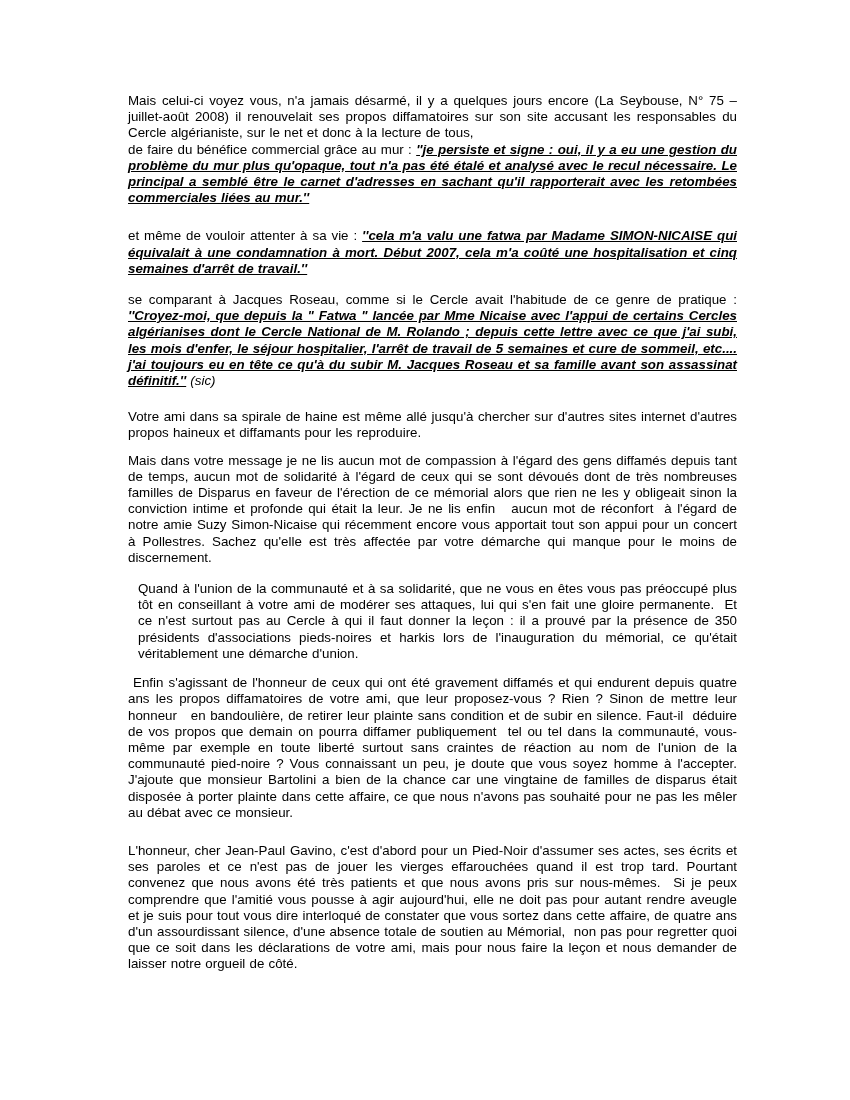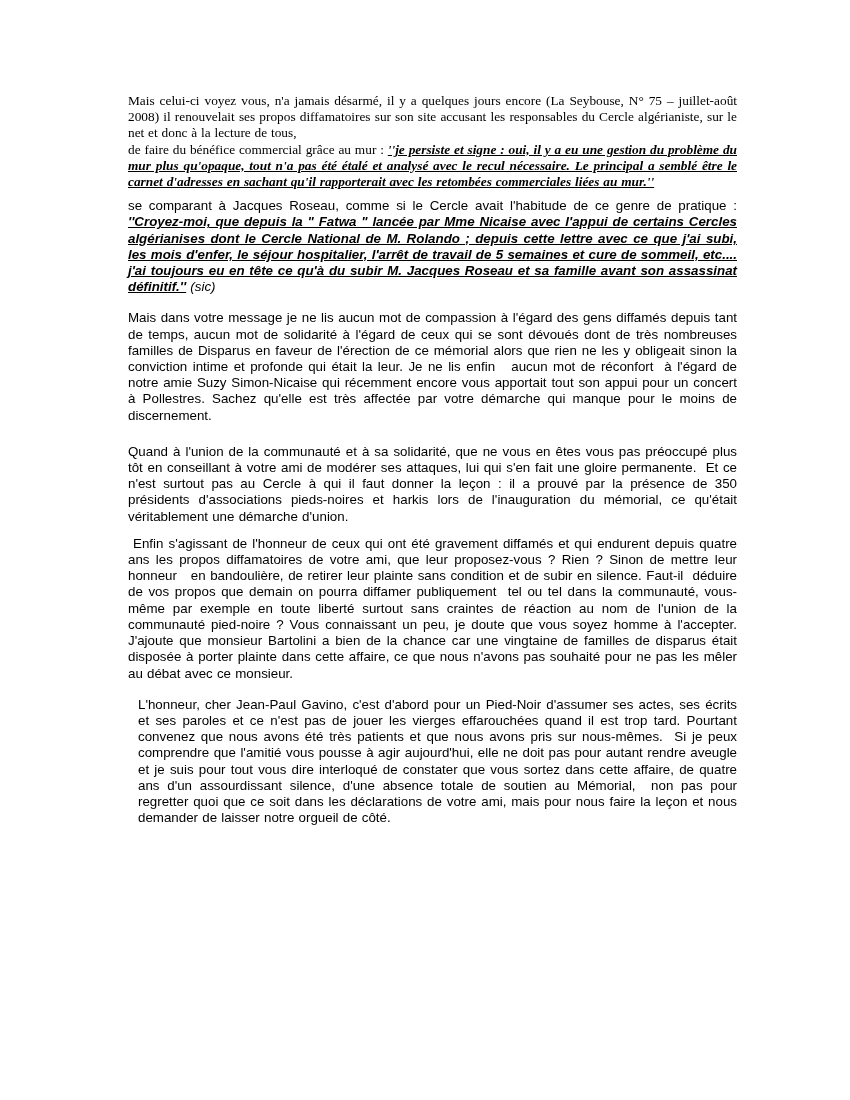--- a/index.html
+++ b/index.html
@@ -24,21 +24,21 @@
   .doc-body {
     width: 609px;
   }
   p.para {
     margin: 0 0 16px 0;
     font-size: 13.33px;
     line-height: 16.2px;
     text-align: justify;
     word-spacing: 0.5px;
   }
-  p.para:nth-child(1) { margin-bottom: 8px; font-family: Liberation Serif, serif; }
+  p.para:nth-child(1) { margin-bottom: 22px; }
   p.para:nth-child(2) { margin-bottom: 15px; }
   p.para:nth-child(3) { margin-bottom: 20px; }
   p.para:nth-child(4) { margin-bottom: 11px; }
   p.para:nth-child(5) { margin-bottom: 15px; }
   p.para:nth-child(6) { margin-bottom: 13px; margin-left: 10px; }
   p.para:nth-child(7) { margin-bottom: 22px; }
   p.para:nth-child(8) { margin-bottom: 16px; }
   .seg-normal {
     font-weight: normal;
     font-style: normal;
@@ -53,19 +53,21 @@
     font-style: italic;
     text-decoration: none;
   }
 </style>
 </head>
 <body>
 
 <div class="page">
   <div class="doc-body">
       <p class="para"><span class="seg-normal">Mais celui-ci voyez vous, n'a jamais désarmé, il y a quelques jours encore (La Seybouse, N° 75 – juillet-août 2008) il renouvelait ses propos diffamatoires sur son site accusant les responsables du Cercle algérianiste, sur le net et donc à la lecture de tous,</span><br><span class="seg-normal">de faire du bénéfice commercial grâce au mur : </span><span class="seg-quote">''je persiste et signe : oui, il y a eu une gestion du problème du mur plus qu'opaque, tout n'a pas été étalé et analysé avec le recul nécessaire. Le principal a semblé être le carnet d'adresses en sachant qu'il rapporterait avec les retombées commerciales liées au mur.''</span></p>
+      <p class="para"><span class="seg-normal">et même de vouloir attenter à sa vie : </span><span class="seg-quote">''cela m'a valu une fatwa par Madame SIMON-NICAISE qui équivalait à une condamnation à mort. Début 2007, cela m'a coûté une hospitalisation et cinq semaines d'arrêt de travail.''</span></p>
       <p class="para"><span class="seg-normal">se comparant à Jacques Roseau, comme si le Cercle avait l'habitude de ce genre de pratique : </span><span class="seg-quote">''Croyez-moi, que depuis la " Fatwa " lancée par Mme Nicaise avec l'appui de certains Cercles algérianises dont le Cercle National de M. Rolando ; depuis cette lettre avec ce que j'ai subi, les mois d'enfer, le séjour hospitalier, l'arrêt de travail de 5 semaines et cure de sommeil, etc.... j'ai toujours eu en tête ce qu'à du subir M. Jacques Roseau et sa famille avant son assassinat définitif.''</span><span class="seg-sic">&nbsp;(sic)</span></p>
+      <p class="para"><span class="seg-normal">Votre ami dans sa spirale de haine est même allé jusqu'à chercher sur d'autres sites internet d'autres propos haineux et diffamants pour les reproduire.</span></p>
       <p class="para"><span class="seg-normal">Mais dans votre message je ne lis aucun mot de compassion à l'égard des gens diffamés depuis tant de temps, aucun mot de solidarité à l'égard de ceux qui se sont dévoués dont de très nombreuses familles de Disparus en faveur de l'érection de ce mémorial alors que rien ne les y obligeait sinon la conviction intime et profonde qui était la leur. Je ne lis enfin&nbsp;&nbsp; aucun mot de réconfort&nbsp; à l'égard de notre amie Suzy Simon-Nicaise qui récemment encore vous apportait tout son appui pour un concert à Pollestres. Sachez qu'elle est très affectée par votre démarche qui manque pour le moins de discernement.</span></p>
       <p class="para"><span class="seg-normal">Quand à l'union de la communauté et à sa solidarité, que ne vous en êtes vous pas préoccupé plus tôt en conseillant à votre ami de modérer ses attaques, lui qui s'en fait une gloire permanente.&nbsp; Et ce n'est surtout pas au Cercle à qui il faut donner la leçon : il a prouvé par la présence de 350 présidents d'associations pieds-noires et harkis lors de l'inauguration du mémorial, ce qu'était véritablement une démarche d'union.</span></p>
       <p class="para"><span class="seg-normal">&nbsp;Enfin s'agissant de l'honneur de ceux qui ont été gravement diffamés et qui endurent depuis quatre ans les propos diffamatoires de votre ami, que leur proposez-vous ? Rien ? Sinon de mettre leur honneur&nbsp;&nbsp; en bandoulière, de retirer leur plainte sans condition et de subir en silence. Faut-il&nbsp; déduire de vos propos que demain on pourra diffamer publiquement&nbsp; tel ou tel dans la communauté, vous-même par exemple en toute liberté surtout sans craintes de réaction au nom de l'union de la communauté pied-noire ? Vous connaissant un peu, je doute que vous soyez homme à l'accepter. J'ajoute que monsieur Bartolini a bien de la chance car une vingtaine de familles de disparus était disposée à porter plainte dans cette affaire, ce que nous n'avons pas souhaité pour ne pas les mêler au débat avec ce monsieur.</span></p>
       <p class="para"><span class="seg-normal">L'honneur, cher Jean-Paul Gavino, c'est d'abord pour un Pied-Noir d'assumer ses actes, ses écrits et ses paroles et ce n'est pas de jouer les vierges effarouchées quand il est trop tard. Pourtant convenez que nous avons été très patients et que nous avons pris sur nous-mêmes.&nbsp; Si je peux comprendre que l'amitié vous pousse à agir aujourd'hui, elle ne doit pas pour autant rendre aveugle et je suis pour tout vous dire interloqué de constater que vous sortez dans cette affaire, de quatre ans d'un assourdissant silence, d'une absence totale de soutien au Mémorial,&nbsp; non pas pour regretter quoi que ce soit dans les déclarations de votre ami, mais pour nous faire la leçon et nous demander de laisser notre orgueil de côté.</span></p>
     </div>
 </div>
 
 </body></html>

